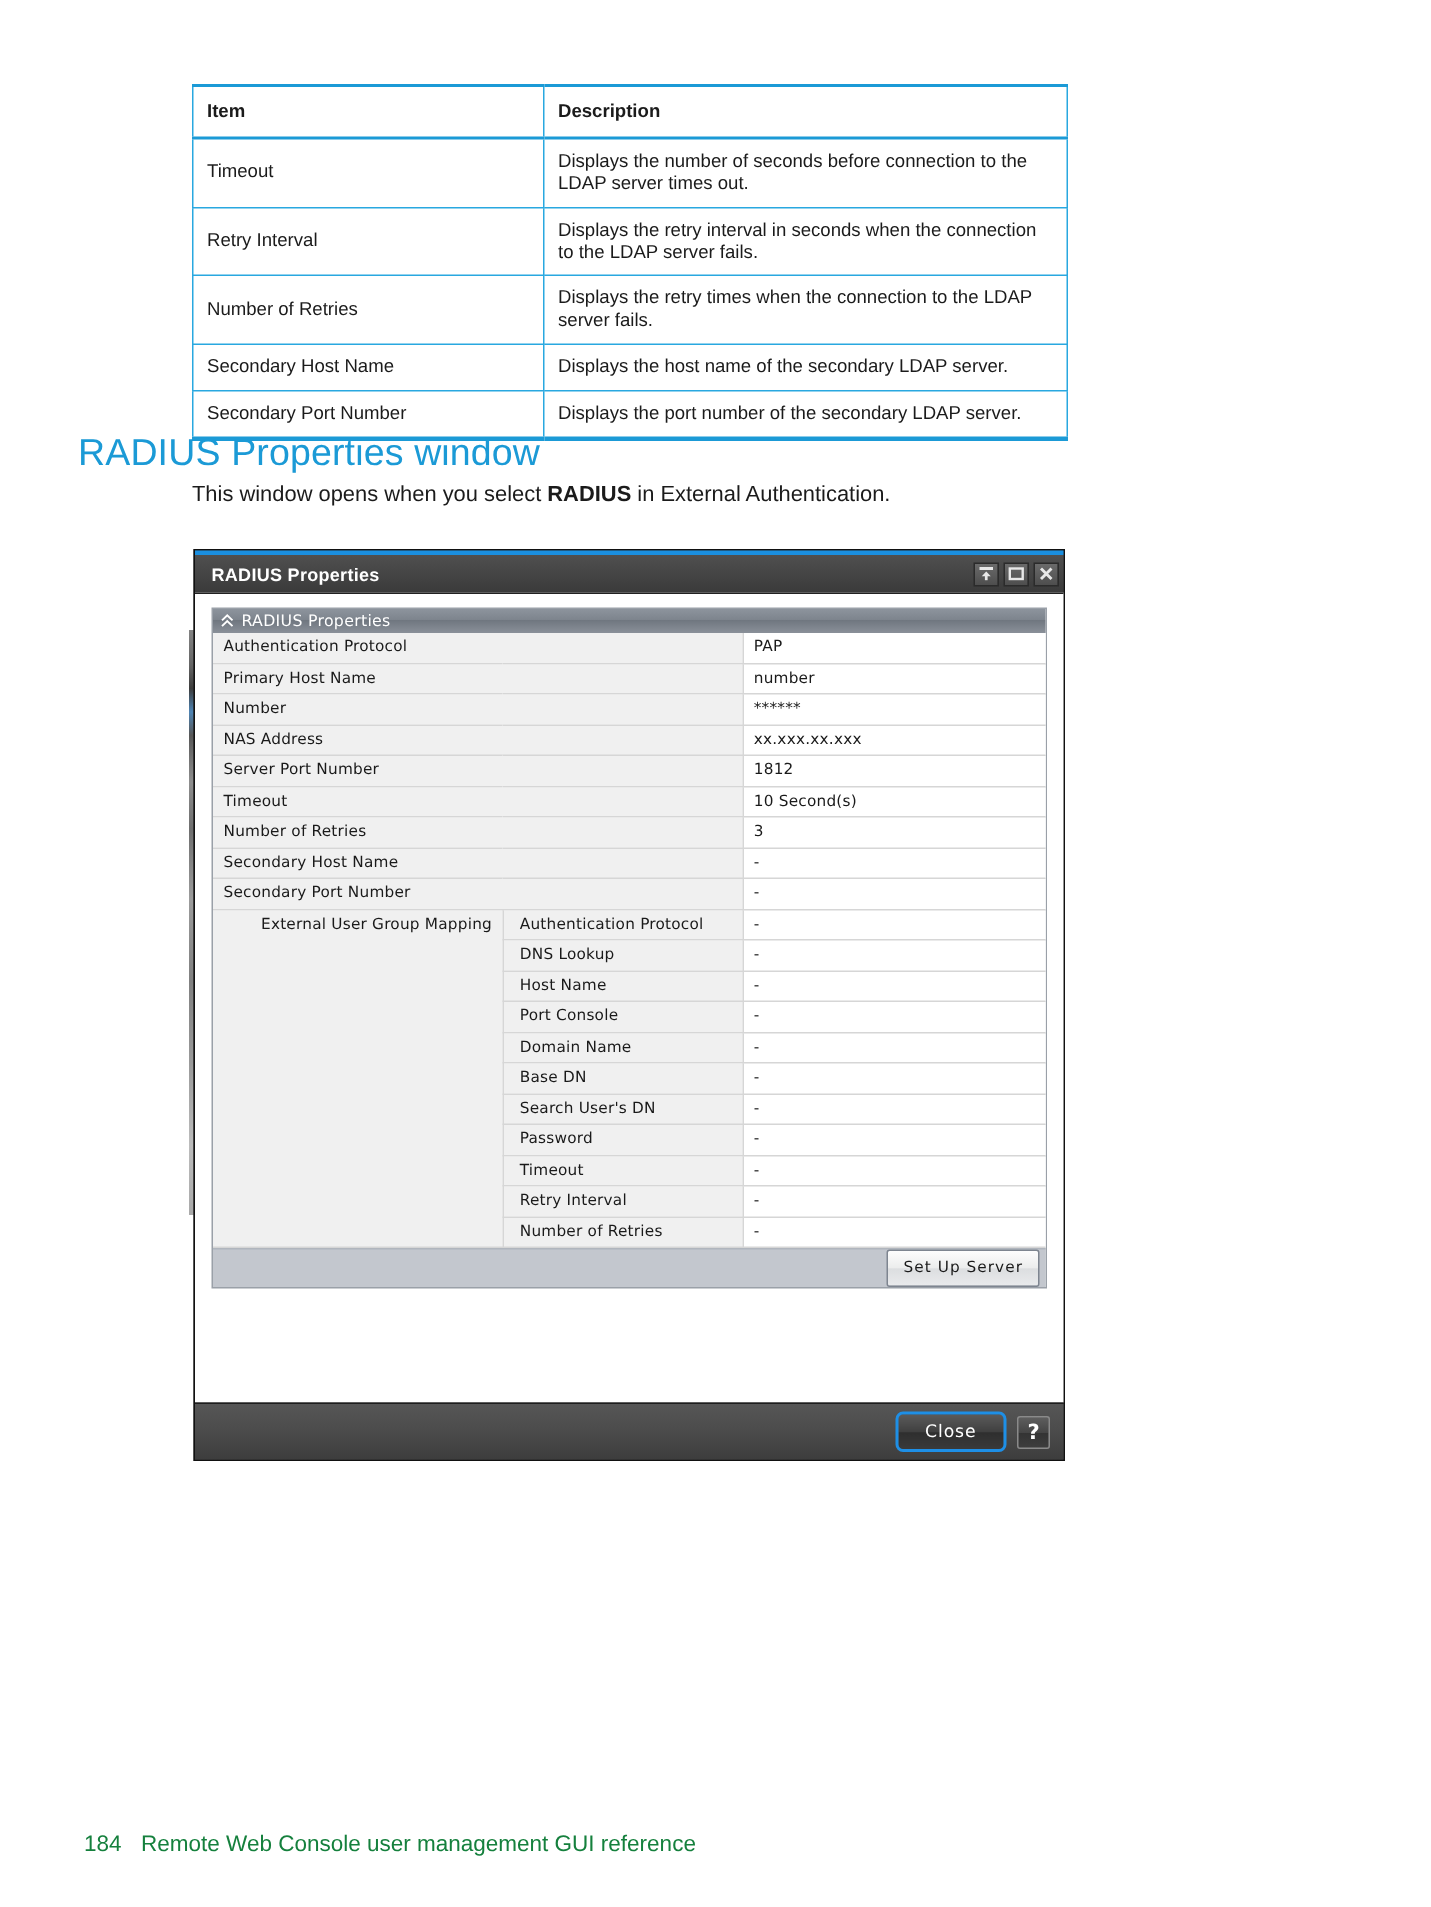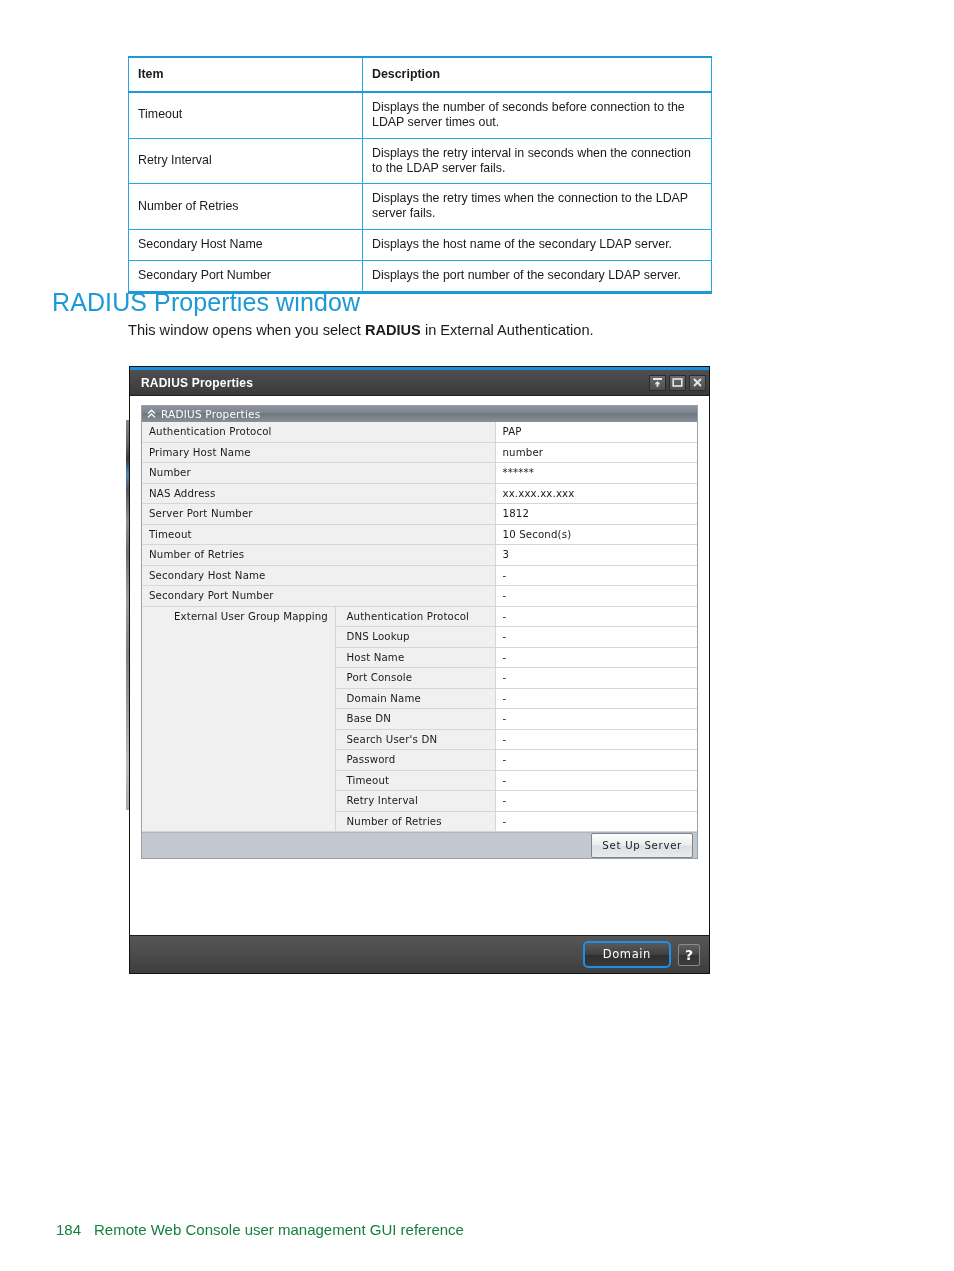--- a/index.html
+++ b/index.html
@@ -458,20 +458,20 @@
       </table>
 
       <div class="panel-footer">
         <button class="setup-btn">Set Up Server</button>
       </div>
     </div>
 
   </div>
 
   <div class="dialog-footer">
-    <button class="close-btn">Domain</button>
+    <button class="close-btn">Close</button>
     <div class="help-btn">?</div>
   </div>
 </div>
 
 <div class="page-footer">
   <span class="pg-num">184</span><span>Remote Web Console user management GUI reference</span>
 </div>
 
 </body></html>

